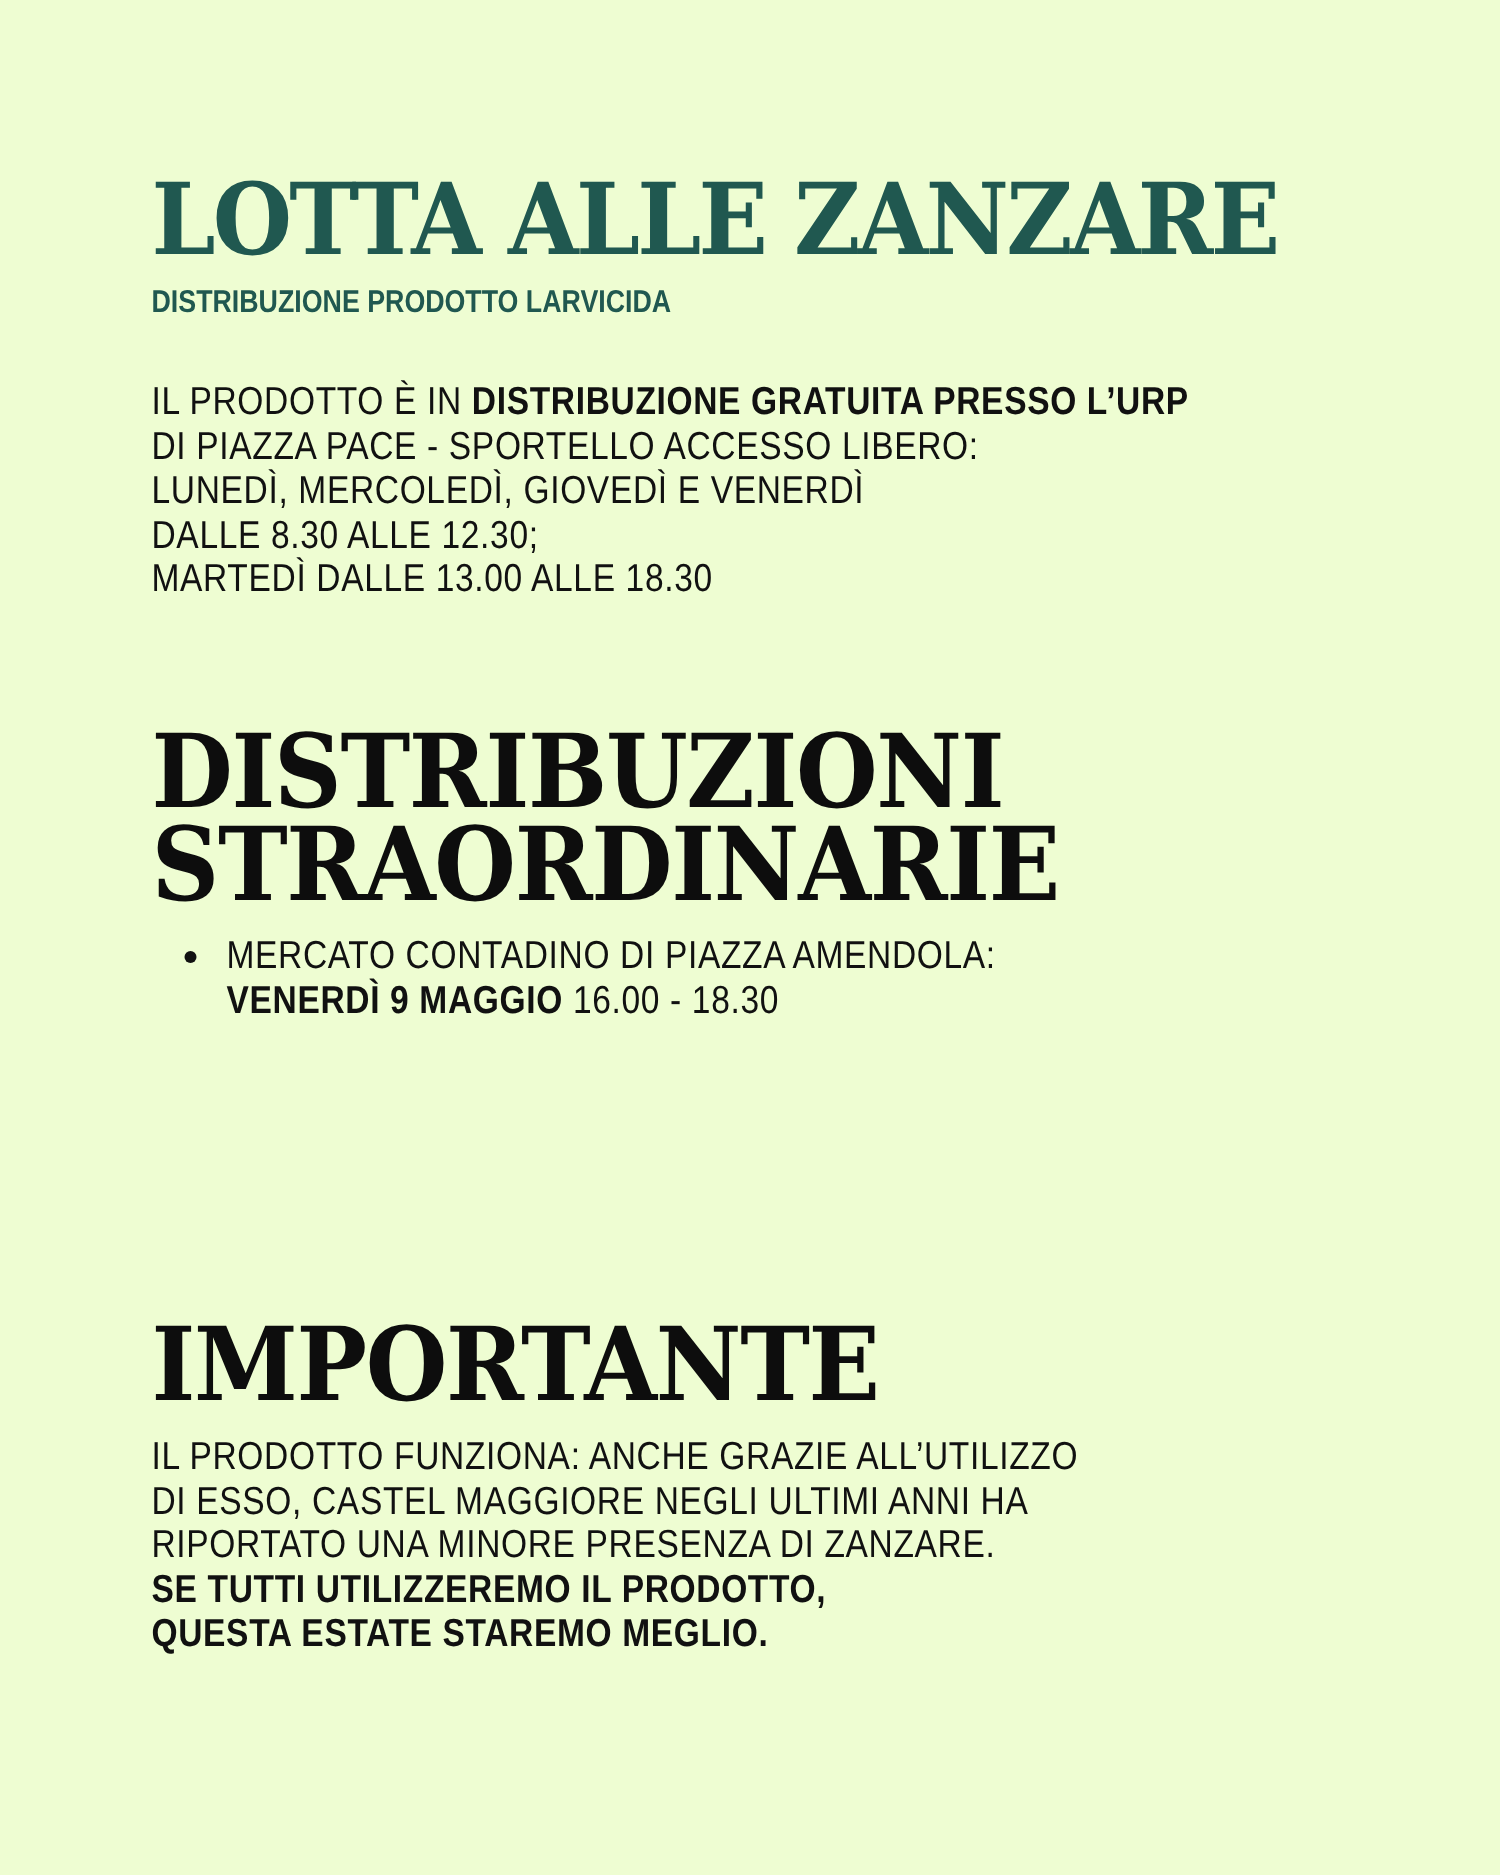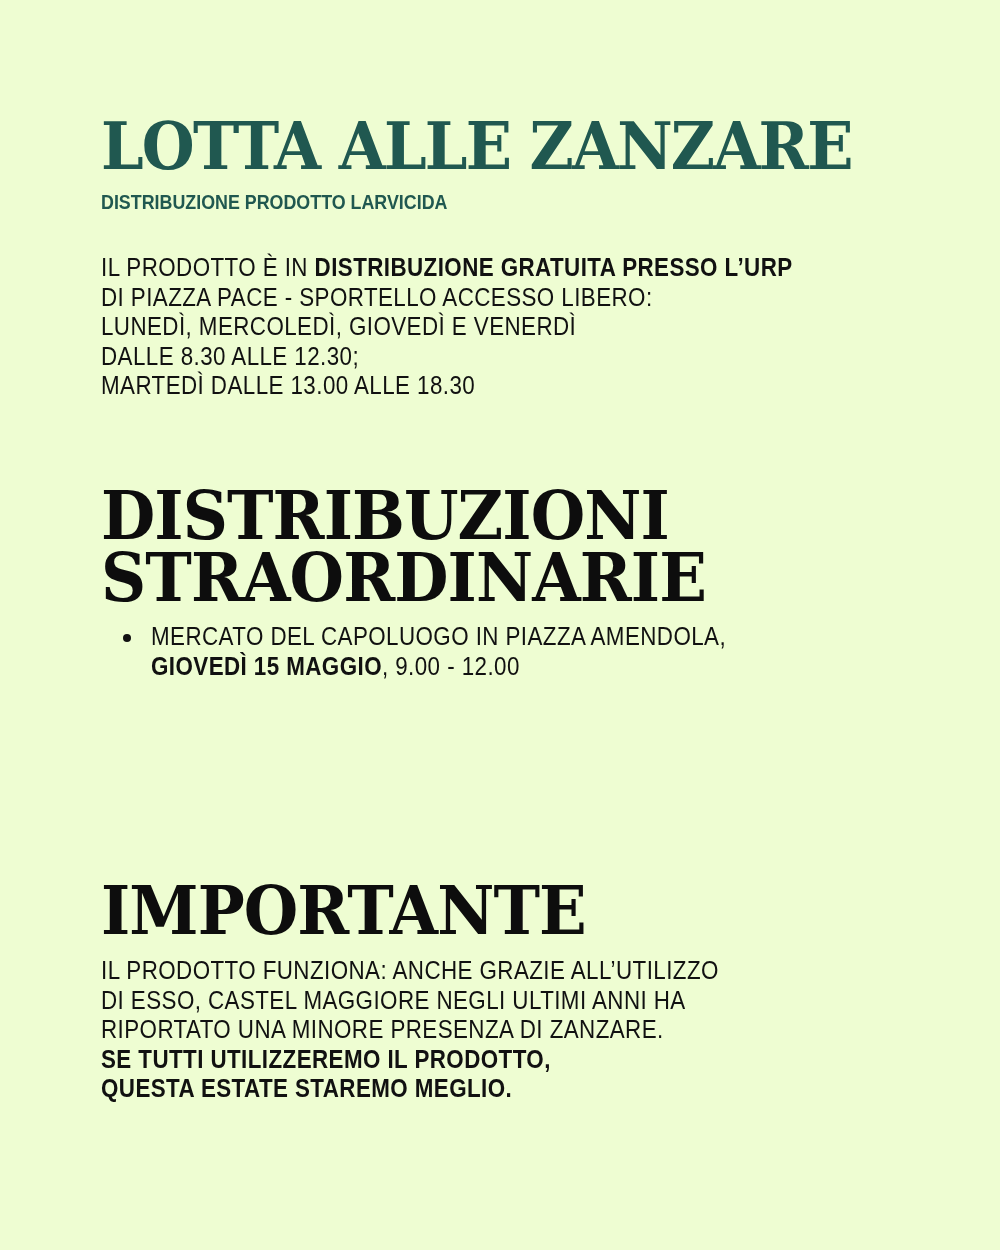--- a/index.html
+++ b/index.html
@@ -102,22 +102,22 @@
 
   <h2 class="section-heading heading-straord">
     <span style="display:block">DISTRIBUZIONI</span>
     <span style="display:block">STRAORDINARIE</span>
   </h2>
 
   <ul class="events">
     <li>
       <span class="bullet"></span>
       <div class="body-text">
-        <span class="line">MERCATO DEL CAPOLUOGO IN PIAZZA AMENDOLA,</span>
-        <span class="line"><b>GIOVEDÌ 15 MAGGIO</b><span>, 9.00 - 12.00</span></span>
+        <span class="line">MERCATO CONTADINO DI PIAZZA AMENDOLA:</span>
+        <span class="line"><b>VENERDÌ 9 MAGGIO</b><span> 16.00 - 18.30</span></span>
       </div>
     </li>
   </ul>
 
   <h2 class="section-heading heading-importante">IMPORTANTE</h2>
 
   <div class="body-text important-text">
     <span class="line">IL PRODOTTO FUNZIONA: ANCHE GRAZIE ALL’UTILIZZO</span>
     <span class="line">DI ESSO, CASTEL MAGGIORE NEGLI ULTIMI ANNI HA</span>
     <span class="line">RIPORTATO UNA MINORE PRESENZA DI ZANZARE.</span>

